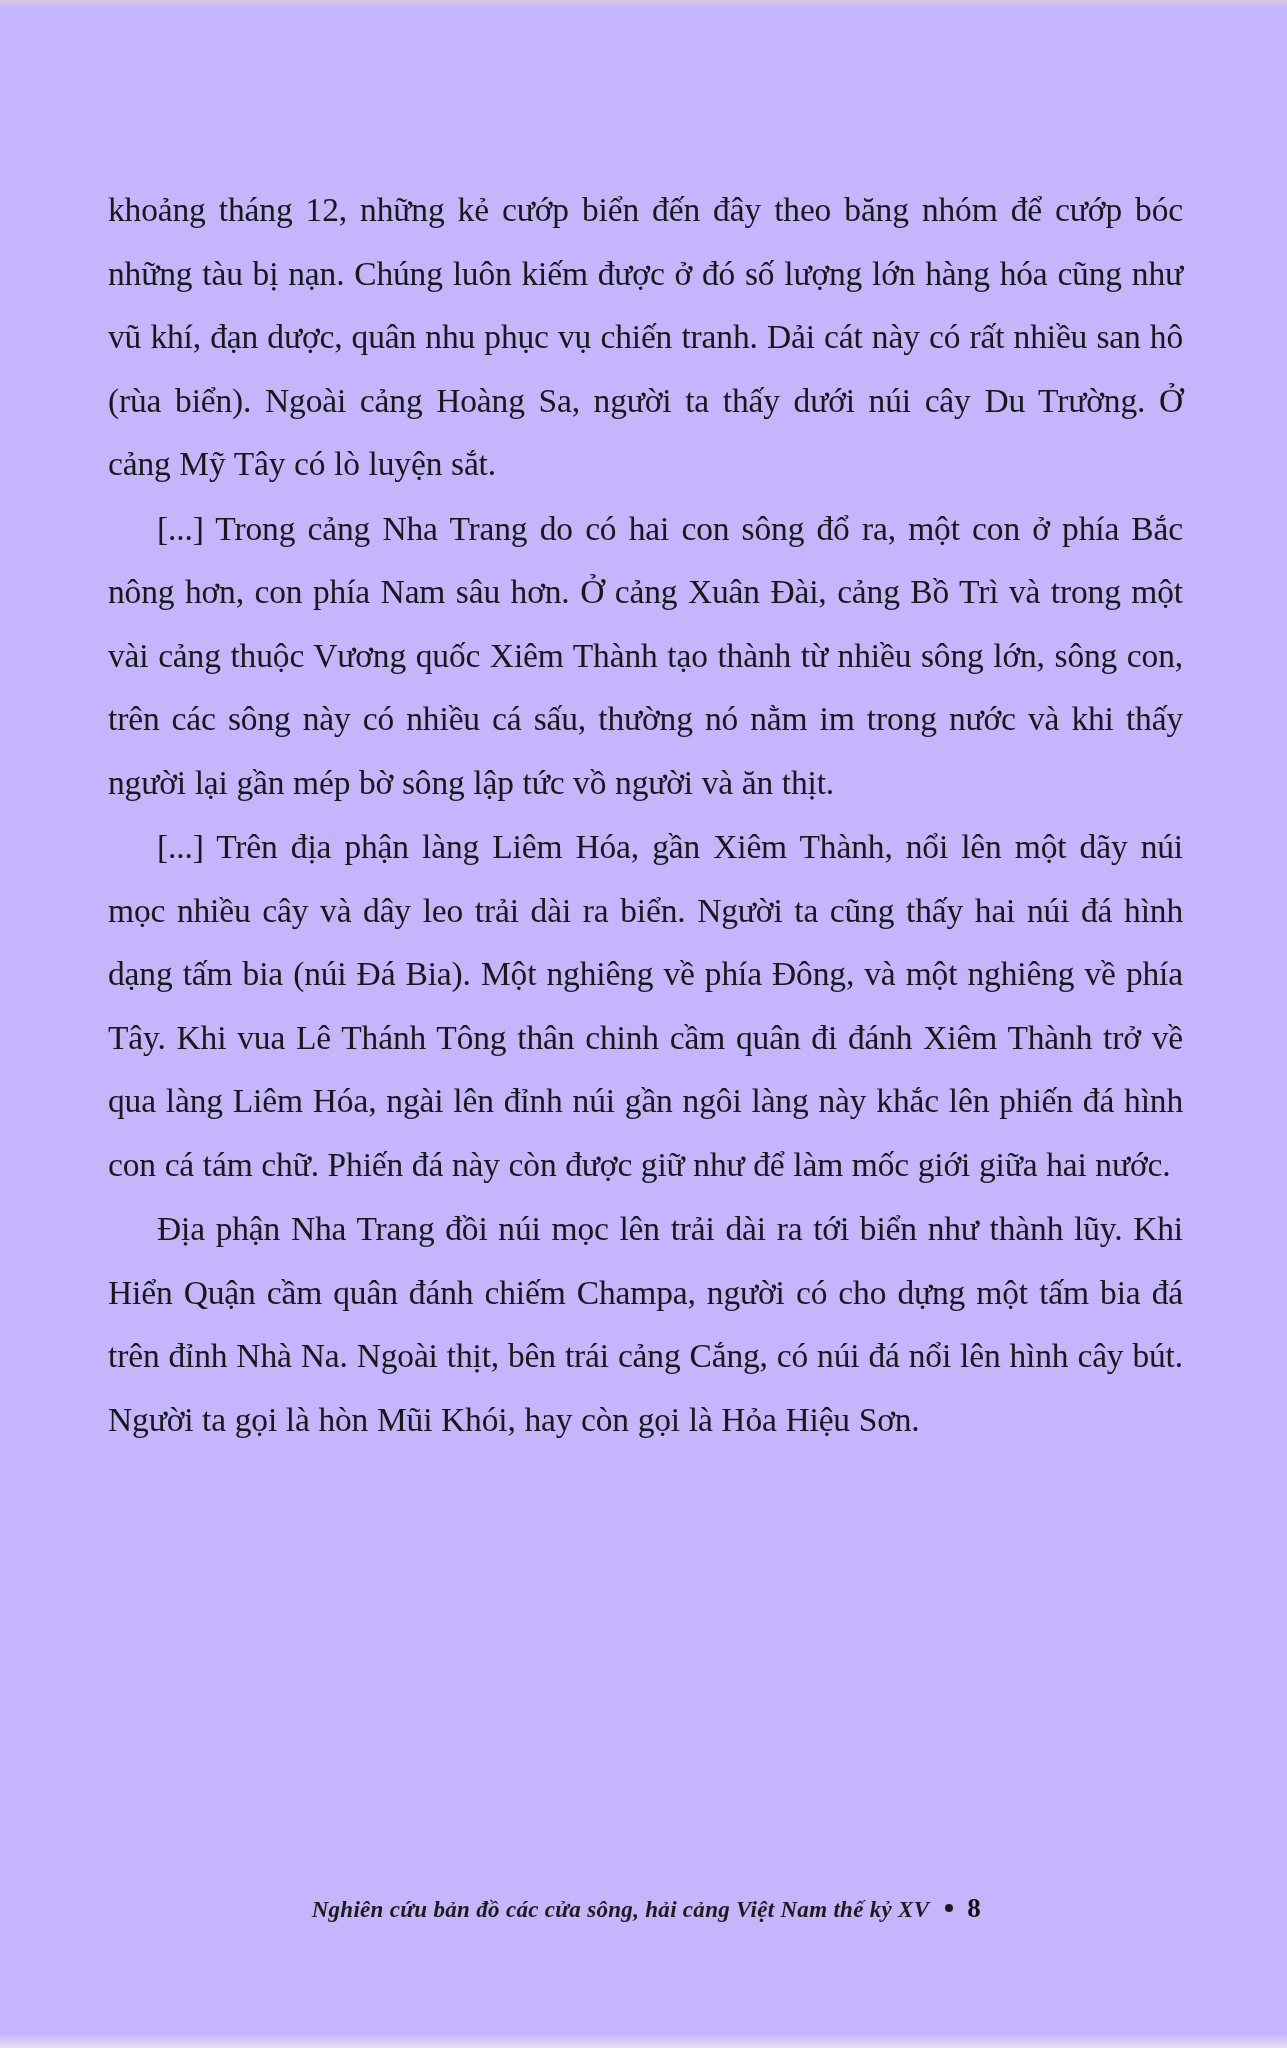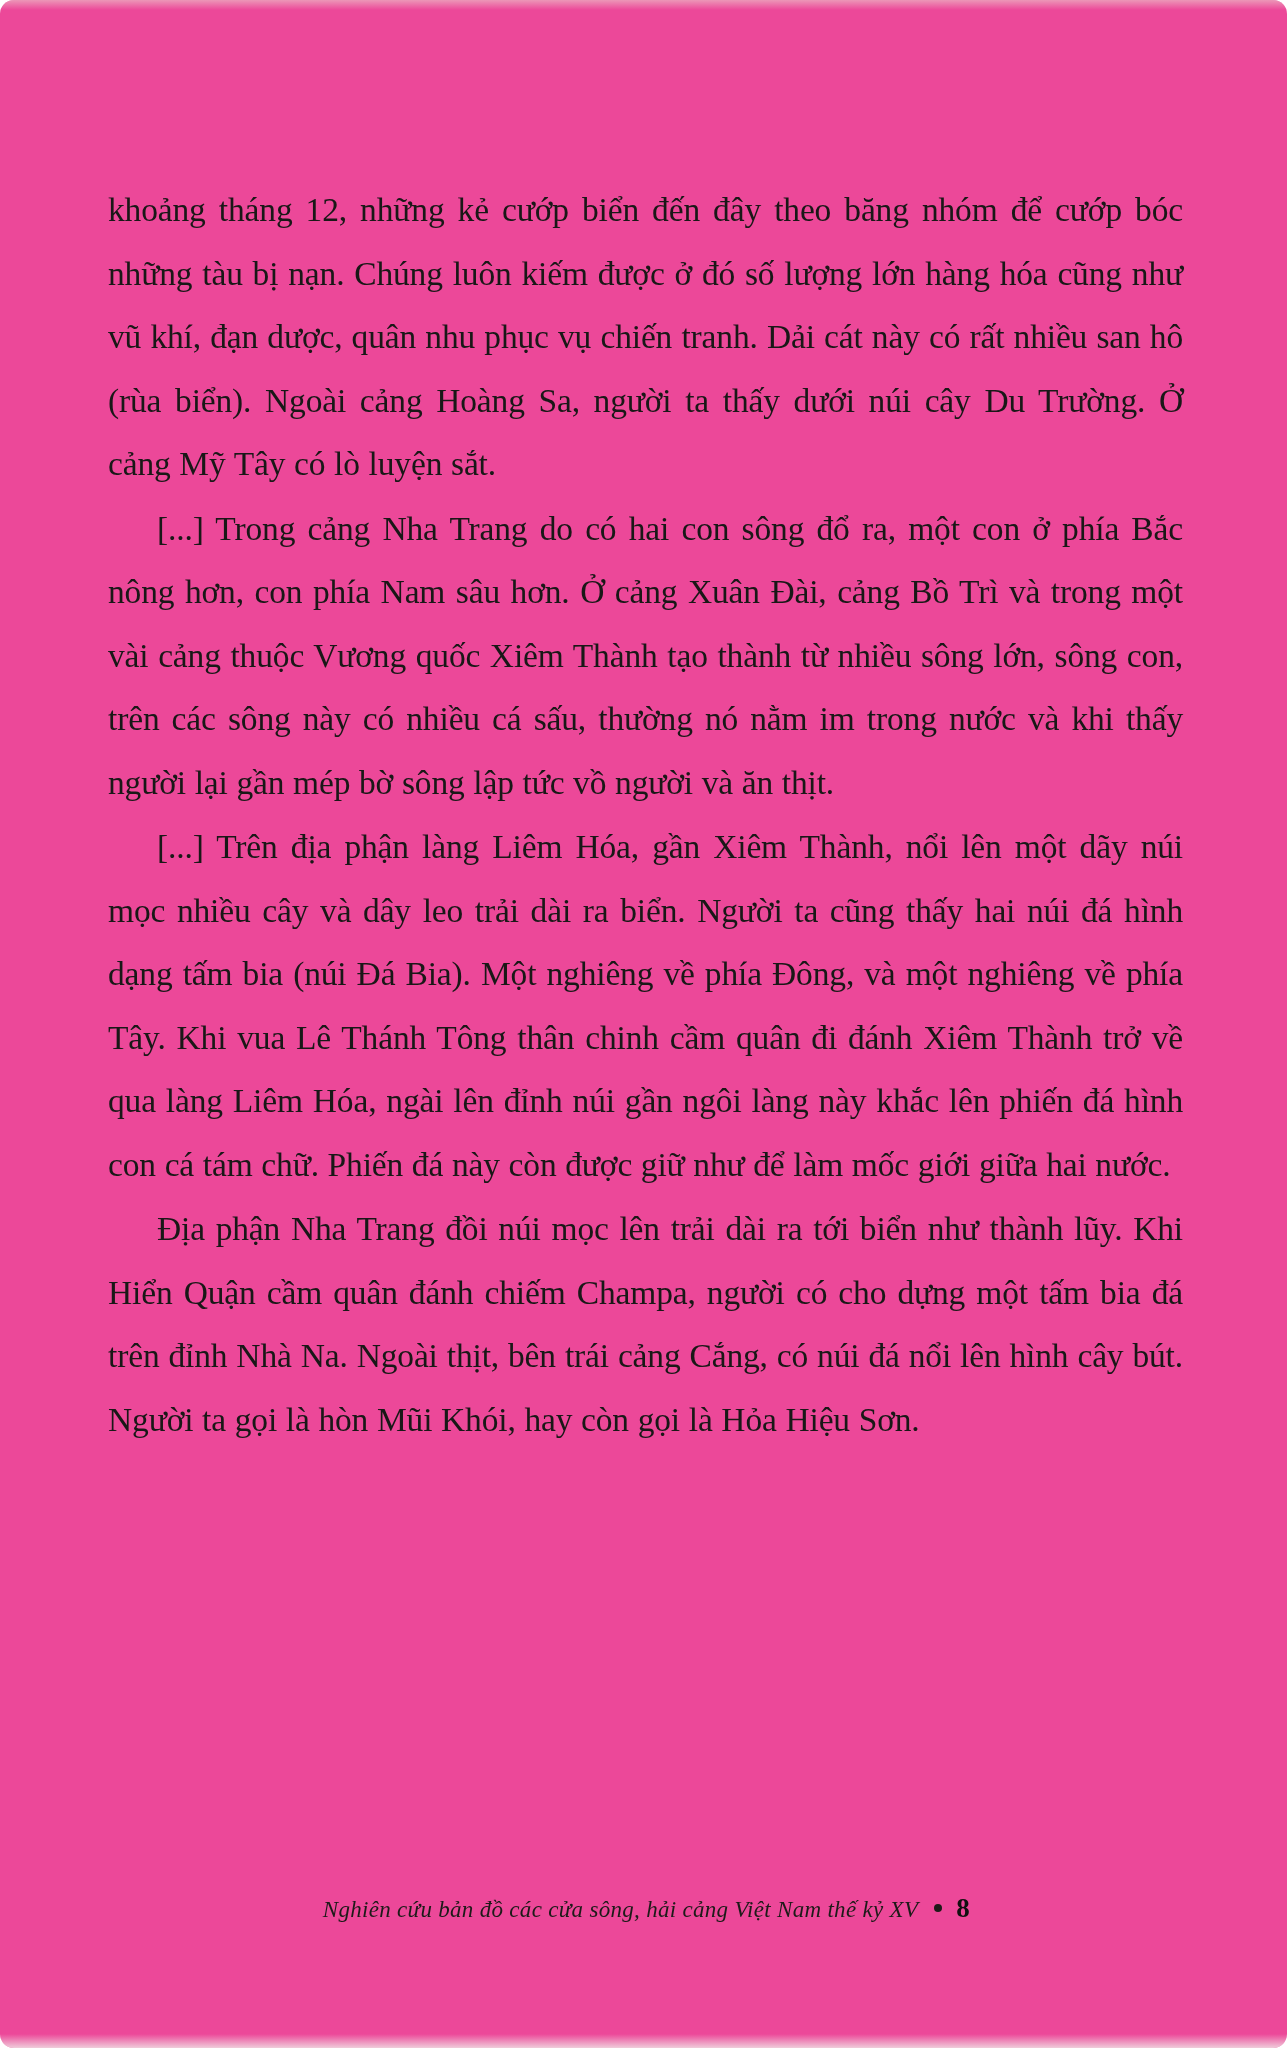--- a/index.html
+++ b/index.html
@@ -4,24 +4,23 @@
 <style>
   html, body {
     margin: 0;
     padding: 0;
     background: #ffffff;
   }
   .page {
     position: relative;
     width: 1287px;
     height: 2048px;
-    background: #ec4899;
+    background: #c4b5fd;
     overflow: hidden;
     box-sizing: border-box;
-    border-radius: 14px;
   }
   
   .scan-tint-top {
     position: absolute;
     left: 0; top: 0;
     width: 100%;
     height: 10px;
     background: linear-gradient(180deg, rgba(236,215,208,0.55) 0%, rgba(253,252,250,0) 100%);
     pointer-events: none;
   }
@@ -63,21 +62,21 @@
     right: 104px;
     top: 1893px;
     display: flex;
     align-items: baseline;
     justify-content: center;
     gap: 0;
   }
   .footer-title {
     font-family: "Liberation Serif", "DejaVu Serif", serif;
     font-style: italic;
-    font-weight: normal;
+    font-weight: bold;
     font-size: 23px;
     color: #1d1b19;
     letter-spacing: 0.3px;
   }
   .footer-sep {
     display: inline-block;
     width: 8px;
     height: 8px;
     border-radius: 50%;
     background: #1d1b19;

